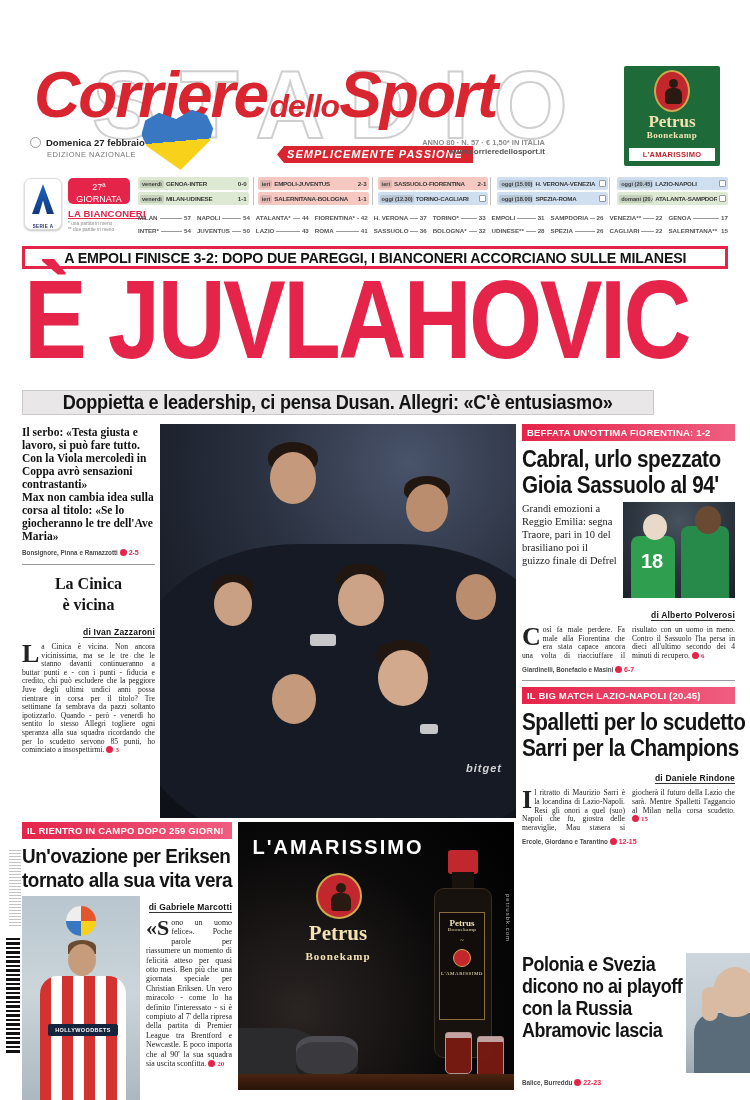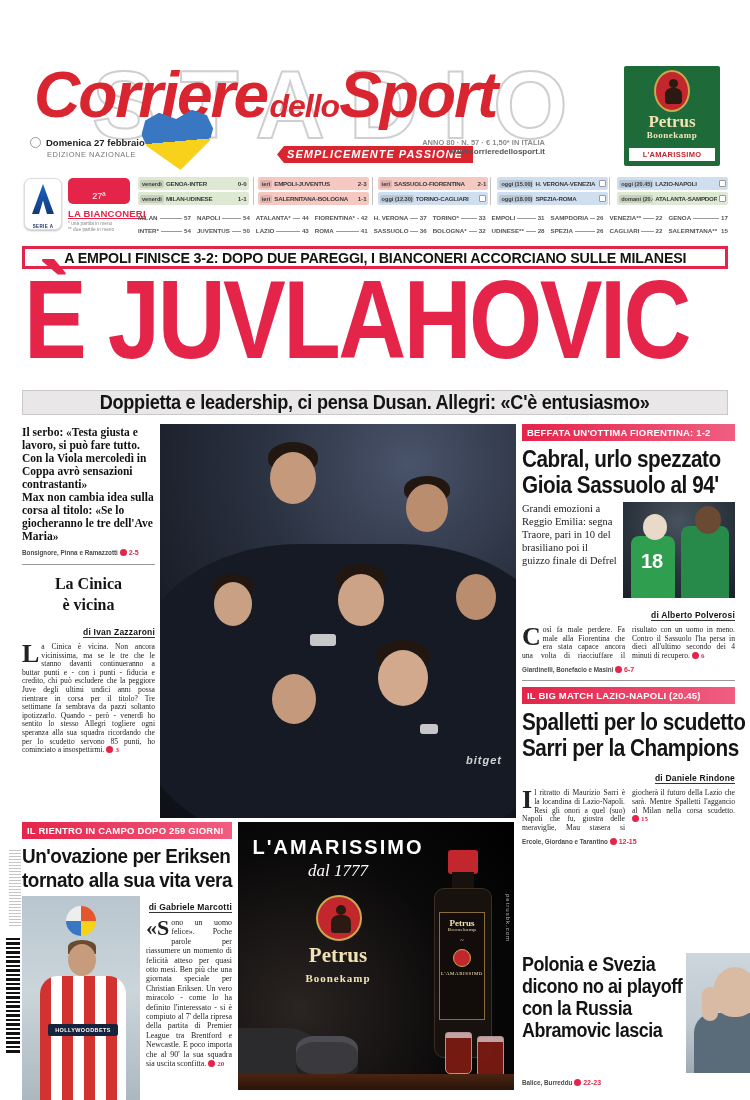--- a/index.html
+++ b/index.html
@@ -50,21 +50,21 @@
   .petrus-strip{position:absolute;left:5px;right:5px;bottom:5px;background:#fff;height:13px;
     color:#c1272d;font-size:7.5px;font-weight:bold;line-height:13px;letter-spacing:.3px;}
   
   .scoreboard{position:absolute;left:22px;top:176px;width:706px;height:62px;z-index:3;}
   .seriea-card{position:absolute;left:2px;top:2px;width:38px;height:52px;background:#fff;border:1px solid #ddd;
     border-radius:7px;box-shadow:0 1px 2px rgba(0,0,0,.25);text-align:center;padding-top:5px;}
   .seriea-a{width:22px;height:30px;margin:0 auto;background:linear-gradient(180deg,#1d64c8,#123a7a);
     clip-path:polygon(50% 0,100% 100%,68% 100%,50% 55%,32% 100%,0 100%);}
   .seriea-card span{font-size:4.5px;font-weight:bold;color:#12265e;letter-spacing:.4px;}
   .round-badge{position:absolute;left:46px;top:2px;width:62px;height:26px;background:var(--crimson);
-    border-radius:5px;color:#fff;font-weight:normal;text-align:center;font-size:9px;line-height:12px;padding-top:12px;}
+    border-radius:5px;color:#fff;font-weight:normal;text-align:center;font-size:9px;line-height:12px;padding-top:3px;}
   .classifica{position:absolute;left:46px;top:32px;color:var(--crimson);font-weight:bold;font-size:9.5px;
     text-decoration:underline;letter-spacing:.2px;}
   .legend{position:absolute;left:46px;top:45px;font-size:4.8px;color:#888;line-height:6px;white-space:pre-line;}
   .fixtures{position:absolute;left:116px;top:1px;width:590px;height:28px;display:grid;
     grid-template-columns:repeat(5,1fr);grid-template-rows:repeat(2,13px);grid-auto-flow:column;
     column-gap:9px;row-gap:2px;
     background-image:linear-gradient(#c9c1c1,#c9c1c1),linear-gradient(#c9c1c1,#c9c1c1),linear-gradient(#c9c1c1,#c9c1c1),linear-gradient(#c9c1c1,#c9c1c1);
     background-size:1px 100%;background-repeat:no-repeat;
     background-position:calc(20% - 3px) 0,calc(40% - 2px) 0,calc(60% - 1px) 0,calc(80% + 0px) 0;}
   .fx{display:flex;align-items:center;font-size:6.2px;font-weight:bold;color:#3a3a3a;
@@ -83,21 +83,21 @@
     column-gap:6px;row-gap:1px;}
   .st{display:flex;align-items:flex-end;font-size:6.2px;color:#555;font-weight:bold;}
   .st-dots{flex:1;border-bottom:1px solid #9a9a9a;margin:0 2px 2px;}
   
   .kicker{position:absolute;left:22px;top:246px;width:706px;height:23px;border:3px solid var(--crimson);
     background:#fff;z-index:3;display:flex;align-items:center;justify-content:center;}
   .kicker span{font-size:15px;font-weight:bold;letter-spacing:-.2px;transform:scaleX(.95);white-space:nowrap;}
   .headline{position:absolute;left:24px;top:258px;z-index:3;color:var(--crimson);font-weight:bold;
     font-size:112px;letter-spacing:-3px;white-space:nowrap;transform:scaleX(.84);transform-origin:0 50%;
     line-height:124px;}
-  .subhead{position:absolute;left:22px;top:390px;width:706px;height:25px;background:#e9e7e7;
+  .subhead{position:absolute;left:22px;top:390px;width:632px;height:25px;background:#e9e7e7;
     border:1px solid #c9c9c9;display:flex;align-items:center;justify-content:center;z-index:3;}
   .subhead span{font-size:19.5px;font-weight:bold;letter-spacing:-.3px;transform:scaleX(.93);white-space:nowrap;}
   
   .col-left{position:absolute;left:22px;top:426px;width:133px;}
   .quote{font-family:"Liberation Serif",serif;font-weight:bold;font-size:11.5px;line-height:13px;
     white-space:pre-line;color:#111;}
   .pg{color:var(--crimson);font-weight:bold;font-size:7px;white-space:nowrap;}
   .pg::before{content:"";display:inline-block;width:7px;height:7px;border-radius:50%;
     background:var(--crimson);vertical-align:-1px;margin-right:2px;}
   .byline-tiny{font-size:6.3px;font-weight:bold;color:#4a4a4a;margin-top:6px;}
@@ -109,21 +109,21 @@
   .serif-body{font-family:"Liberation Serif",serif;font-size:7.6px;line-height:8.6px;text-align:justify;color:#222;}
   .dropcap{float:left;font-family:"Liberation Serif",serif;font-weight:bold;font-size:26px;
     line-height:22px;padding-right:2px;}
   
   .photo-main{position:absolute;left:160px;top:424px;width:356px;height:394px;overflow:hidden;
     background:radial-gradient(circle at 70% 10%,#49536a 0%,#2a3140 35%,#161a23 70%,#0d1016 100%);}
   .ph-head{position:absolute;border-radius:50%;}
   .ph-hair{position:absolute;border-radius:50% 50% 40% 40%;background:#221710;}
   .ph-body{position:absolute;background:#151a24;border-radius:38%;}
   .ph-white{position:absolute;background:#e6e6e6;border-radius:3px;opacity:.85;}
-  .ph-sponsor{position:absolute;right:14px;bottom:52px;color:#fff;font-size:11px;font-weight:bold;
+  .ph-sponsor{position:absolute;right:14px;bottom:44px;color:#fff;font-size:11px;font-weight:bold;
     font-style:italic;opacity:.8;letter-spacing:1px;}
   .col-right{position:absolute;left:522px;top:424px;width:213px;}
   .label{display:block;background:linear-gradient(90deg,var(--crimson),#ef5e80);color:#fff;
     font-weight:bold;font-size:9.5px;letter-spacing:.2px;padding:3px 5px;white-space:nowrap;}
   .label.yellow{background:var(--yellow);color:#d81f3d;}
   .art-headline{font-weight:bold;font-size:23px;line-height:26px;letter-spacing:-.5px;
     transform:scaleX(.9);transform-origin:0 0;white-space:pre;margin-top:5px;}
   .art-row{display:flex;gap:6px;margin-top:4px;}
   .lede{font-family:"Liberation Serif",serif;font-size:10.5px;line-height:13px;color:#222;flex:1;}
   .thumb{width:112px;flex:none;position:relative;overflow:hidden;}
@@ -481,21 +481,20 @@
         <div class="serif-body" style="font-size:7.9px;line-height:9.4px;">
           <span class="dropcap" style="font-size:22px;line-height:19px;">«S</span><span>ono un uomo felice». Poche parole per riassumere un momento di felicità atteso per quasi otto mesi. Ben più che una giornata speciale per Christian Eriksen. Un vero miracolo - come lo ha definito l'interessato - si è compiuto al 7' della ripresa della partita di Premier League tra Brentford e Newcastle. E poco importa che al 90' la sua squadra sia uscita sconfitta.</span>
           <span class="pg">20</span>
         </div>
       </div>
     </div>
   </div>
 
   <div class="ad">
     <div class="ad-title">L'AMARISSIMO</div>
-    <div class="ad-since">dal 1777</div>
     <div class="ad-logo">
         <div class="fig-h"></div>
         <div class="fig-b"></div>
       </div>
     <div class="ad-brand"><span>Petrus</span><br><small>Boonekamp</small></div>
     <div class="ad-bottle">
       <div class="ad-cap"></div>
       <div class="ad-neck"></div>
       <div class="ad-bodyB"></div>
       <div class="ad-label">

